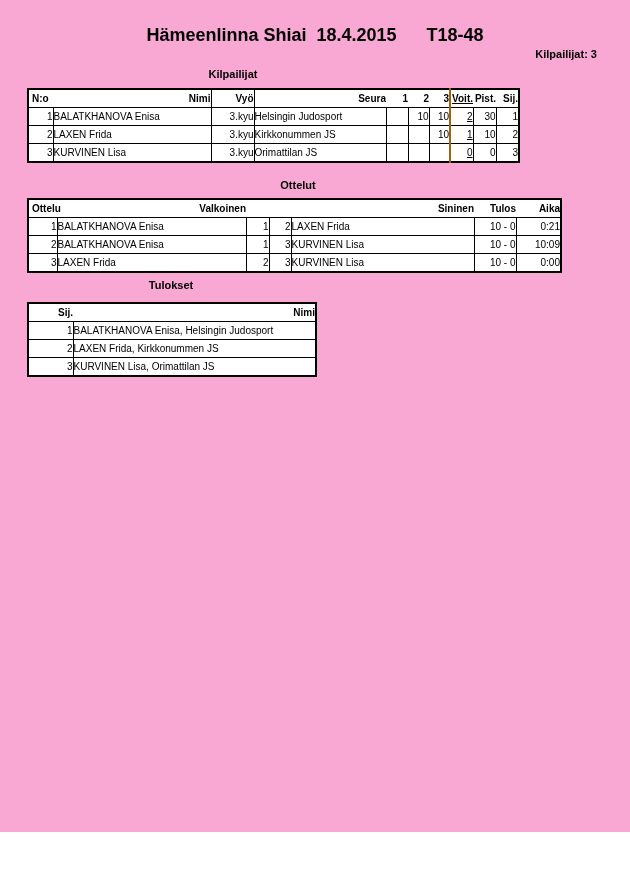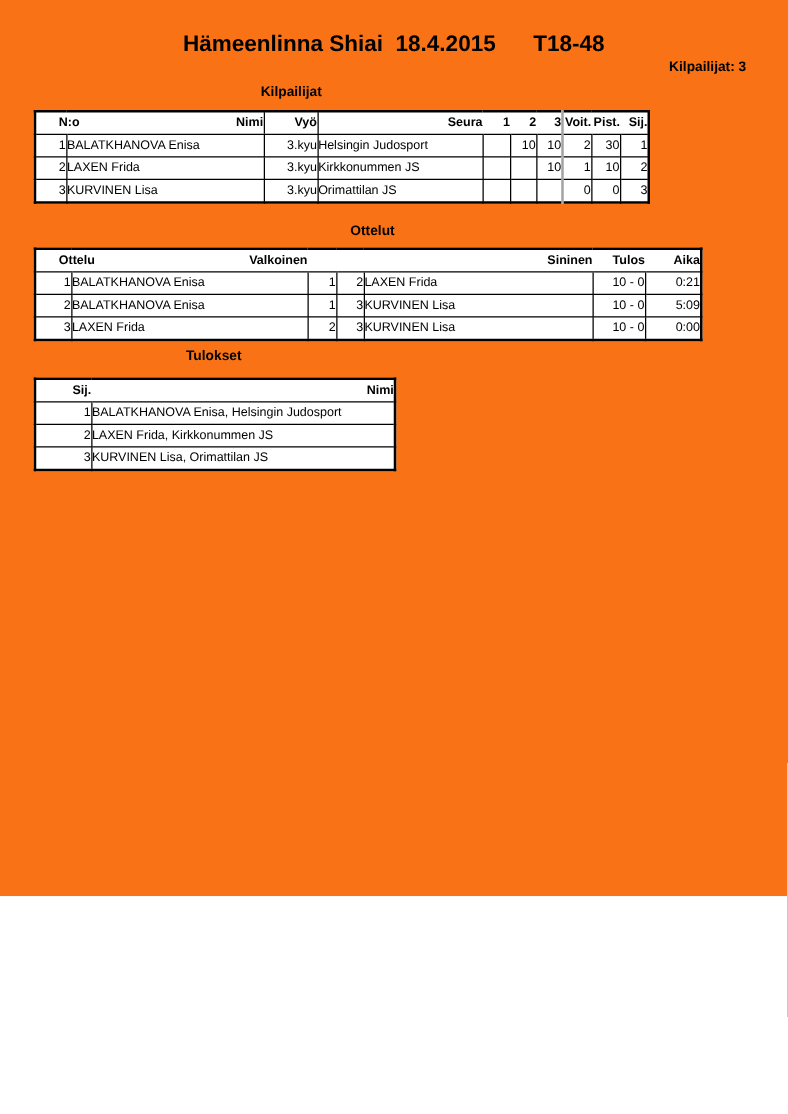--- a/index.html
+++ b/index.html
@@ -1,17 +1,17 @@
 <!DOCTYPE html>
 <html><head>
 <meta charset="utf-8">
 <style>
   html,body { margin:0; padding:0; background:#fff; }
   .page {
-    position:relative; width:630px; height:717px; background:#f97316;
+    position:relative; width:630px; height:832px; background:#f9a8d4;
     font-family:"Liberation Sans", sans-serif; color:#000; overflow:hidden;
   }
   .title {
     position:absolute; top:25px; left:0; width:100%;
     text-align:center; font-size:18px; font-weight:bold; white-space:pre;
   }
   .entrants {
     position:absolute; top:48px; right:33px;
     font-size:11px; font-weight:bold;
   }
@@ -24,23 +24,23 @@
     border-collapse:collapse; table-layout:fixed;
     border:2px solid #000; font-size:10px; background:#fff;
   }
   .t th, .t td {
     height:17px; padding:0; white-space:nowrap; vertical-align:middle;
   }
   .t td { border:1px solid #000; overflow:hidden; }
   .t th { font-weight:bold; border:0 solid #000; border-bottom:1px solid #000; overflow:visible; }
   .c { text-align:right;margin-top:48px; }
   .l { text-align:left; padding-left:7px; }
-  th.hl { text-align:left; padding-left:18px; }
+  th.hl { text-align:left; padding-left:3px; }
   
-  .t1 th.thick, .t1 td.thick { border-left:2px solid #a3a3a3; }
+  .t1 th.thick, .t1 td.thick { border-left:2px solid #a16207;text-decoration:underline; }
   
   .t1 th.vyo { border-left:1px solid #000; border-right:1px solid #000; }
 </style>
 </head>
 <body>
 
 <div class="page">
 
   <div class="title">Hämeenlinna Shiai  18.4.2015      T18-48</div>
   <div class="entrants">Kilpailijat: 3</div>
@@ -147,21 +147,21 @@
         <td class="c">10 - 0</td>
         <td class="c">0:21</td>
       </tr>
       <tr>
         <td class="c">2</td>
         <td class="l">BALATKHANOVA Enisa</td>
         <td class="c">1</td>
         <td class="c">3</td>
         <td class="l">KURVINEN Lisa</td>
         <td class="c">10 - 0</td>
-        <td class="c">5:09</td>
+        <td class="c">10:09</td>
       </tr>
       <tr>
         <td class="c">3</td>
         <td class="l">LAXEN Frida</td>
         <td class="c">2</td>
         <td class="c">3</td>
         <td class="l">KURVINEN Lisa</td>
         <td class="c">10 - 0</td>
         <td class="c">0:00</td>
       </tr>

